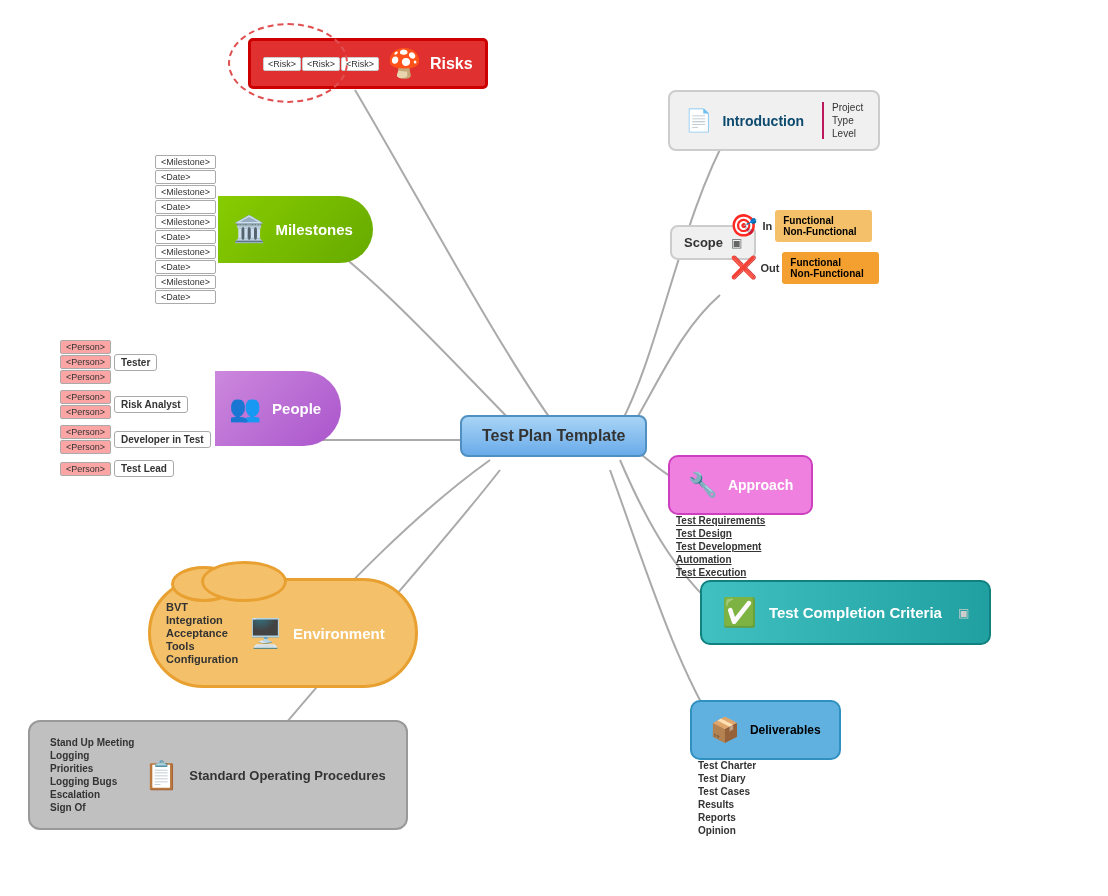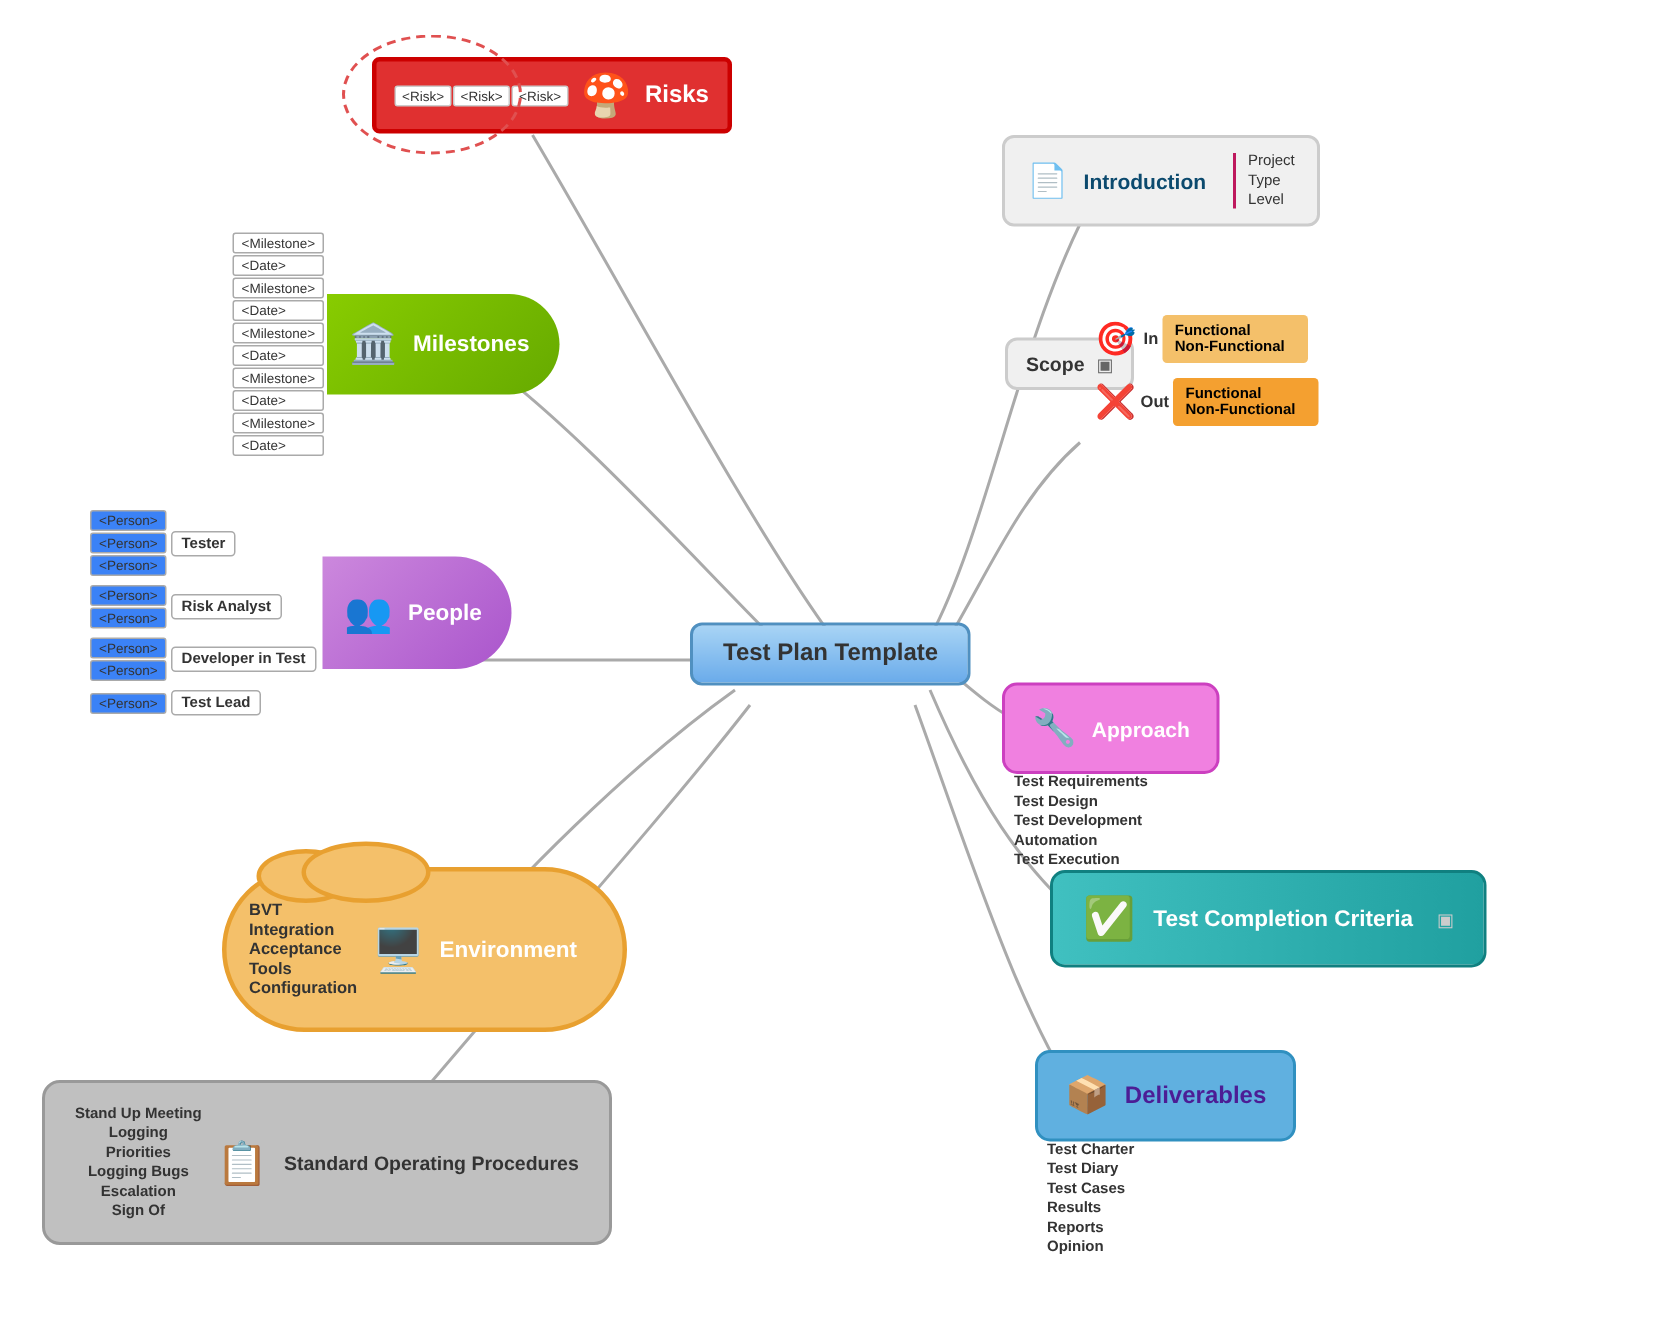--- a/index.html
+++ b/index.html
@@ -145,21 +145,21 @@
       display: flex;
       align-items: center;
       gap: 3px;
     }
     .people-persons {
       display: flex;
       flex-direction: column;
       gap: 1px;
     }
     .people-persons span {
-      background: #3b82f6;
+      background: #fca5a5;
       border: 1px solid #aaa;
       border-radius: 2px;
       padding: 1px 5px;
       font-size: 9px;
       color: #333;
     }
     .people-role-label {
       background: #fff;
       border: 1px solid #aaa;
       border-radius: 3px;
@@ -256,21 +256,20 @@
       border-radius: 12px;
       padding: 15px 20px;
       display: flex;
       align-items: center;
       gap: 10px;
     }
     .sop-items {
       display: flex;
       flex-direction: column;
       gap: 2px;
-      text-align: center;
     }
     .sop-items span {
       font-size: 10px;
       font-weight: bold;
       color: #333;
     }
     .sop-icon { font-size: 28px; }
     .sop-label {
       font-size: 13px;
       font-weight: bold;
@@ -374,20 +373,21 @@
     .approach-items {
       display: flex;
       flex-direction: column;
       gap: 2px;
       margin-left: 8px;
     }
     .approach-items span {
       font-size: 10px;
       font-weight: bold;
       color: #333;
+      text-decoration: underline;
     }
 
     
     .tcc-container {
       position: absolute;
       top: 580px;
       left: 700px;
       z-index: 5;
     }
     .tcc-box {
@@ -418,23 +418,23 @@
       background: #60b0e0;
       border: 2px solid #3090c0;
       border-radius: 10px;
       padding: 14px 18px;
       display: flex;
       align-items: center;
       gap: 10px;
     }
     .deliv-icon { font-size: 24px; }
     .deliv-label {
-      font-size: 16px;
-      font-weight: bold;
-      color: #4c1d95;
+      font-size: 12px;
+      font-weight: bold;
+      color: #000000;
     }
     .deliv-items {
       display: flex;
       flex-direction: column;
       gap: 2px;
       margin-left: 8px;
     }
     .deliv-items span {
       font-size: 10px;
       font-weight: bold;

